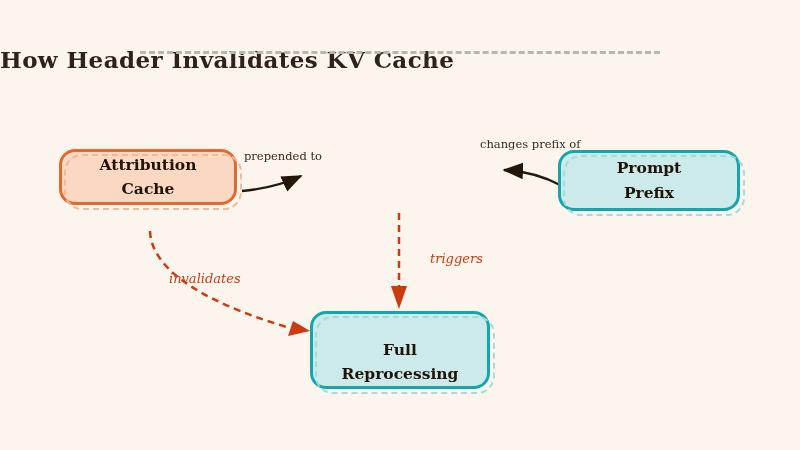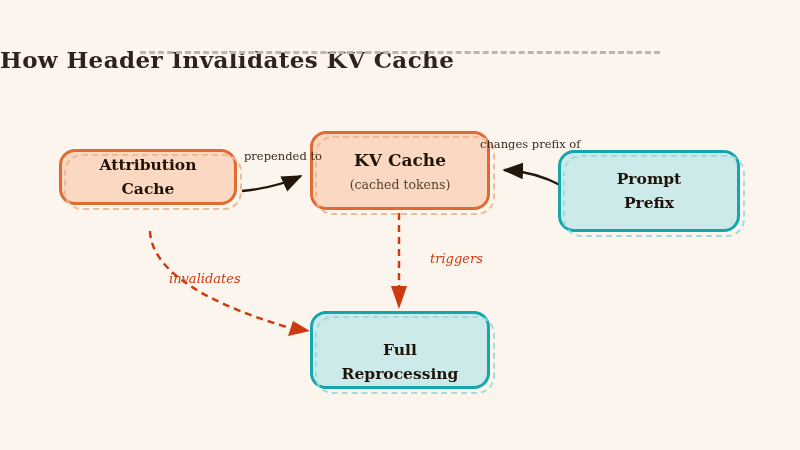--- a/index.html
+++ b/index.html
@@ -35,21 +35,21 @@
   .node-orange::after{border-color:rgba(240,185,145,.95);}
   .node-teal{background:#cdeaea;border-color:#14a6ac;}
   .node-teal::after{border-color:rgba(158,220,220,.95);}
 
   .node-label{font-size:15.5px;font-weight:bold;color:#201409;line-height:1.55;}
   .node-title{font-size:17px;font-weight:bold;color:#201409;line-height:1.3;}
   .node-sub{font-size:12.5px;font-weight:normal;color:#53412f;margin-top:6px;}
 
   #node-attribution{left:59px;top:149px;width:178px;height:56px;}
   #node-kvcache{left:310px;top:131px;width:180px;height:79px;}
-  #node-prompt{left:558px;top:150px;width:182px;height:82px;}
+  #node-prompt{left:558px;top:150px;width:182px;height:61px;}
   #node-full{left:310px;top:311px;width:180px;height:78px;justify-content:flex-end;}
 
   .edge-label{
     position:absolute;font-size:11.5px;color:#3a2a1c;
     white-space:nowrap;text-align:center;
   }
   #label-prepended{left:244px;top:149px;width:72px;}
   #label-changes{left:480px;top:137px;width:100px;}
   .edge-label-red{
     position:absolute;font-size:13px;font-style:italic;color:#cc3a0f;
@@ -84,24 +84,20 @@
 
     <path d="M 150 231 C 151 263 188 298 290 328" fill="none" stroke-width="2.5" stroke-dasharray="7 5" stroke="#cc3a0f"></path>
     <polygon points="310,331 288,336 293,321" fill="#cc3a0f"></polygon>
   </svg>
 
   <div class="node node-orange" id="node-attribution">
     <div class="node-label">Attribution</div>
     <div class="node-label">Cache</div>
   </div>
 
-  <div class="node node-orange" id="node-kvcache">
-    <div class="node-title">KV Cache</div>
-    <div class="node-sub">(cached tokens)</div>
-  </div>
 
   <div class="node node-teal" id="node-prompt">
     <div class="node-label">Prompt</div>
     <div class="node-label">Prefix</div>
   </div>
 
   <div class="node node-teal" id="node-full">
     <div class="node-label">Full</div>
     <div class="node-label">Reprocessing</div>
   </div>

